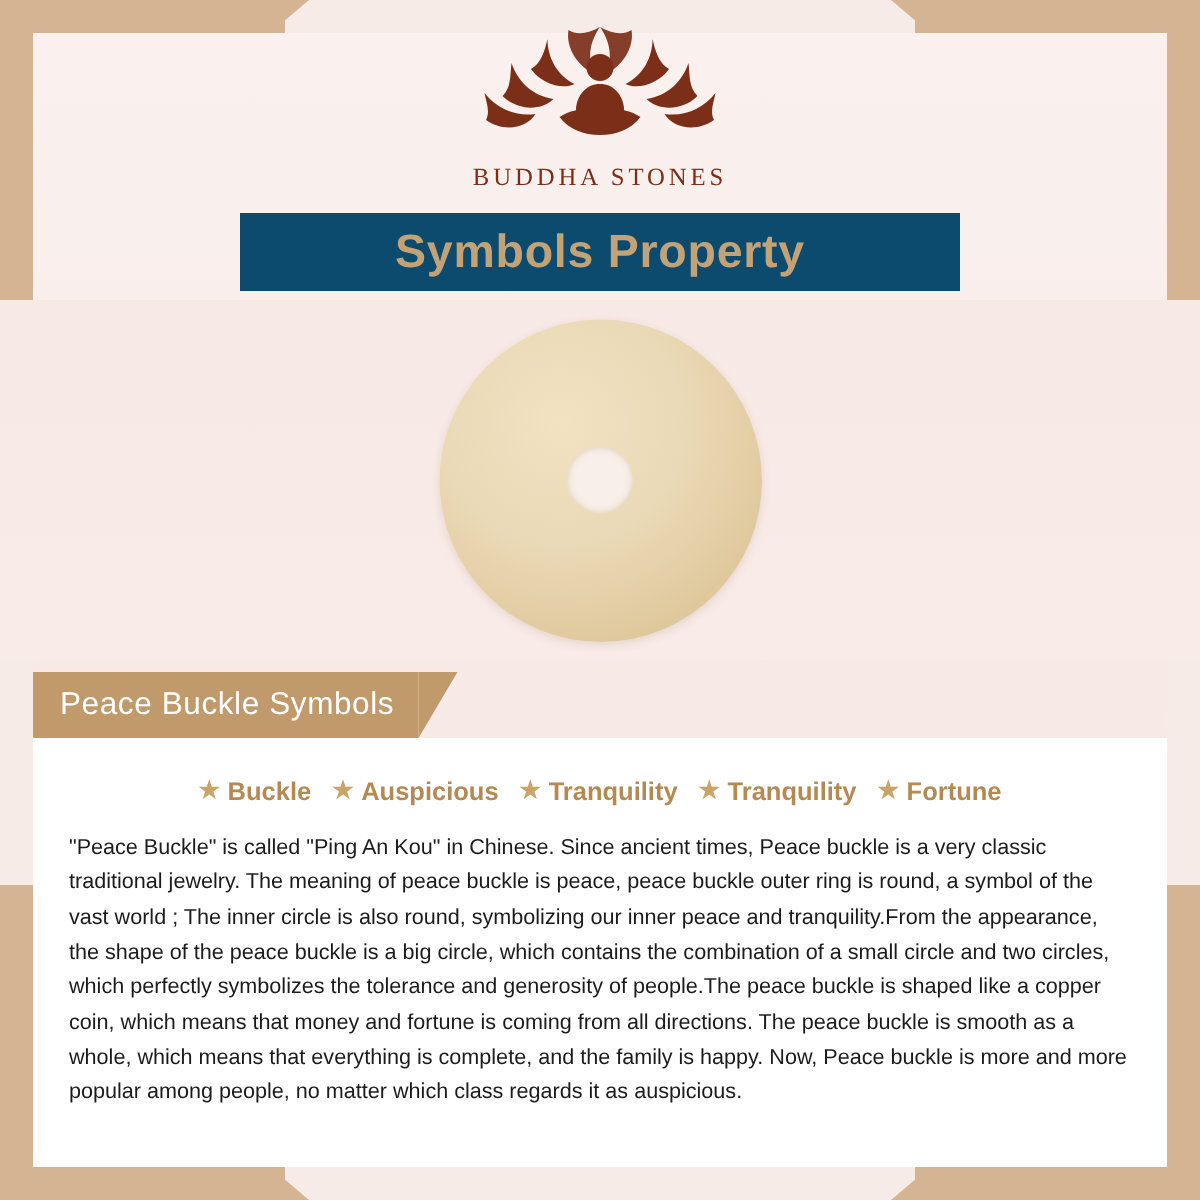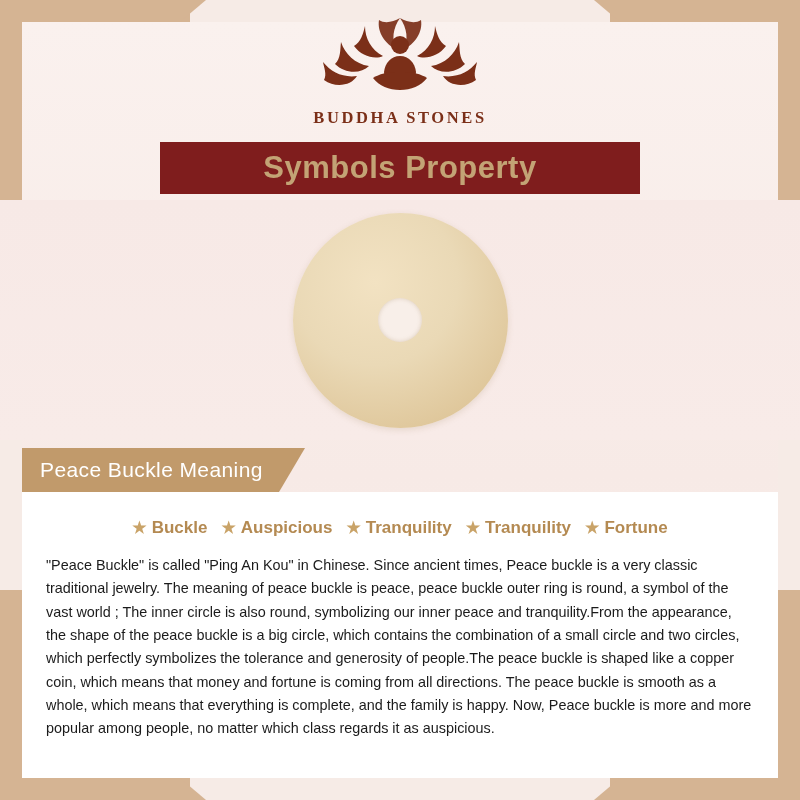--- a/index.html
+++ b/index.html
@@ -57,31 +57,31 @@
     position: absolute;
     top: 4px; left: 0; right: 0;
     display: flex; flex-direction: column;
     align-items: center;
   }
   .logo-mark { width: 190px; height: 100px; display: block; }
   .logo-text {
     margin-top: 4px;
     font-size: 16.5px;
     letter-spacing: 2.6px;
-    font-weight: bold;
+    font-weight: normal;
     color: #7b2f18;
     font-family: "Liberation Serif", serif;
   }
 
   
   .title-band {
     position: absolute;
     top: 142px; left: 160px;
     width: 480px; height: 52px;
-    background: #7f1d1d;
+    background: #0c4a6e;
     display: flex; align-items: center; justify-content: center;
   }
   .title-band .title {
     font-size: 31px;
     font-weight: bold;
     color: #c3a375;
     letter-spacing: 0.5px;
   }
 
   
@@ -210,21 +210,21 @@
 </div>
 
 <div class="hero">
   <div class="disc">
     <div class="disc-hole"></div>
   </div>
 </div>
 
 <div class="ribbon">
   <div class="ribbon-body">
-    <span>Peace Buckle Meaning</span>
+    <span>Peace Buckle Symbols</span>
   </div>
   <div class="ribbon-tail"></div>
 </div>
 
 <div class="content">
   <div class="keywords">
     <span class="kw">
       <span class="star">★</span>
       <span>Buckle</span>
     </span>

